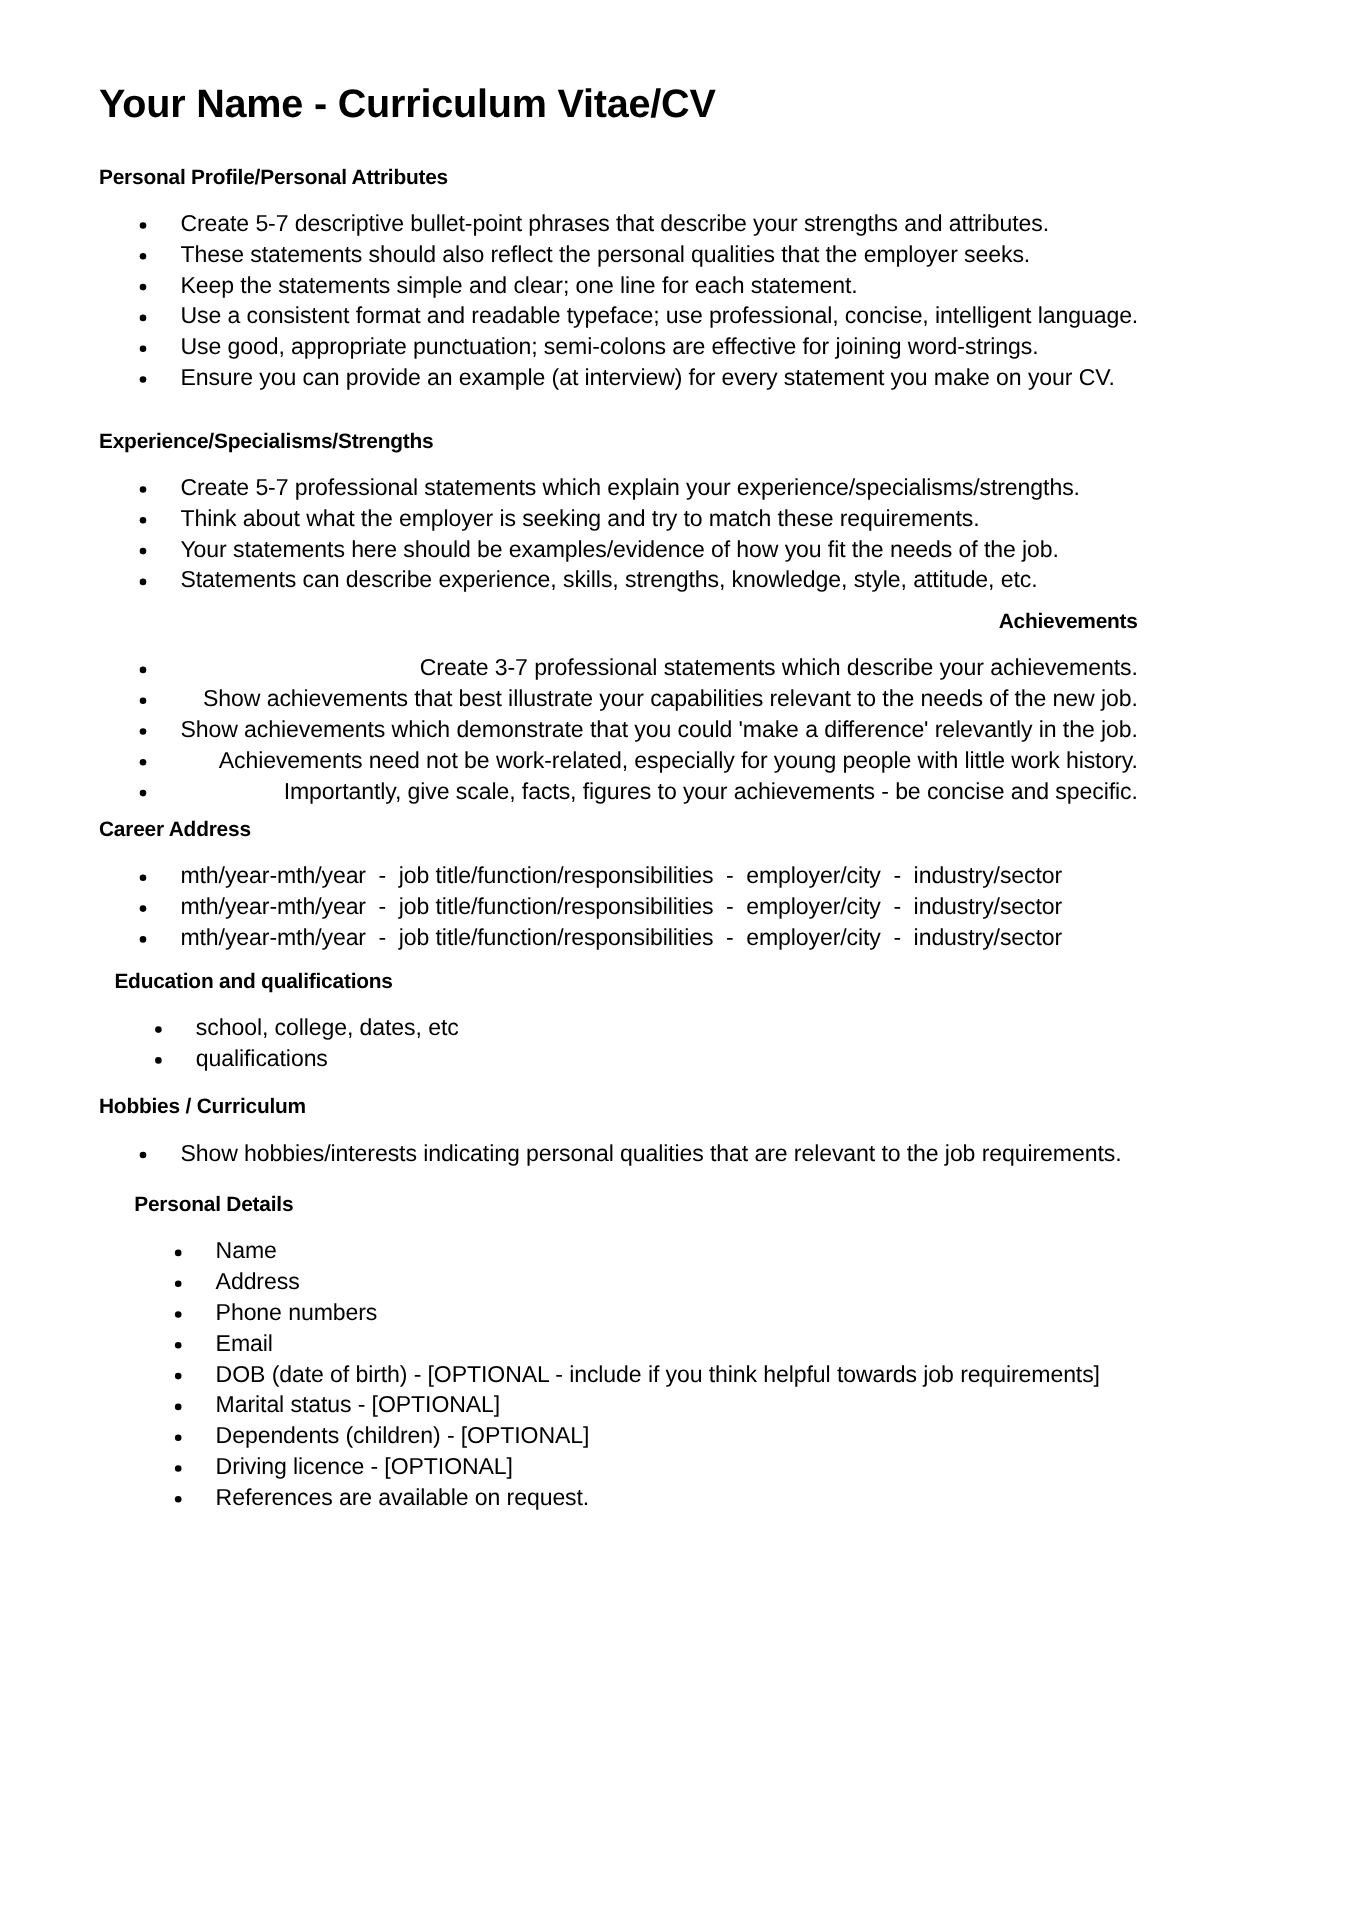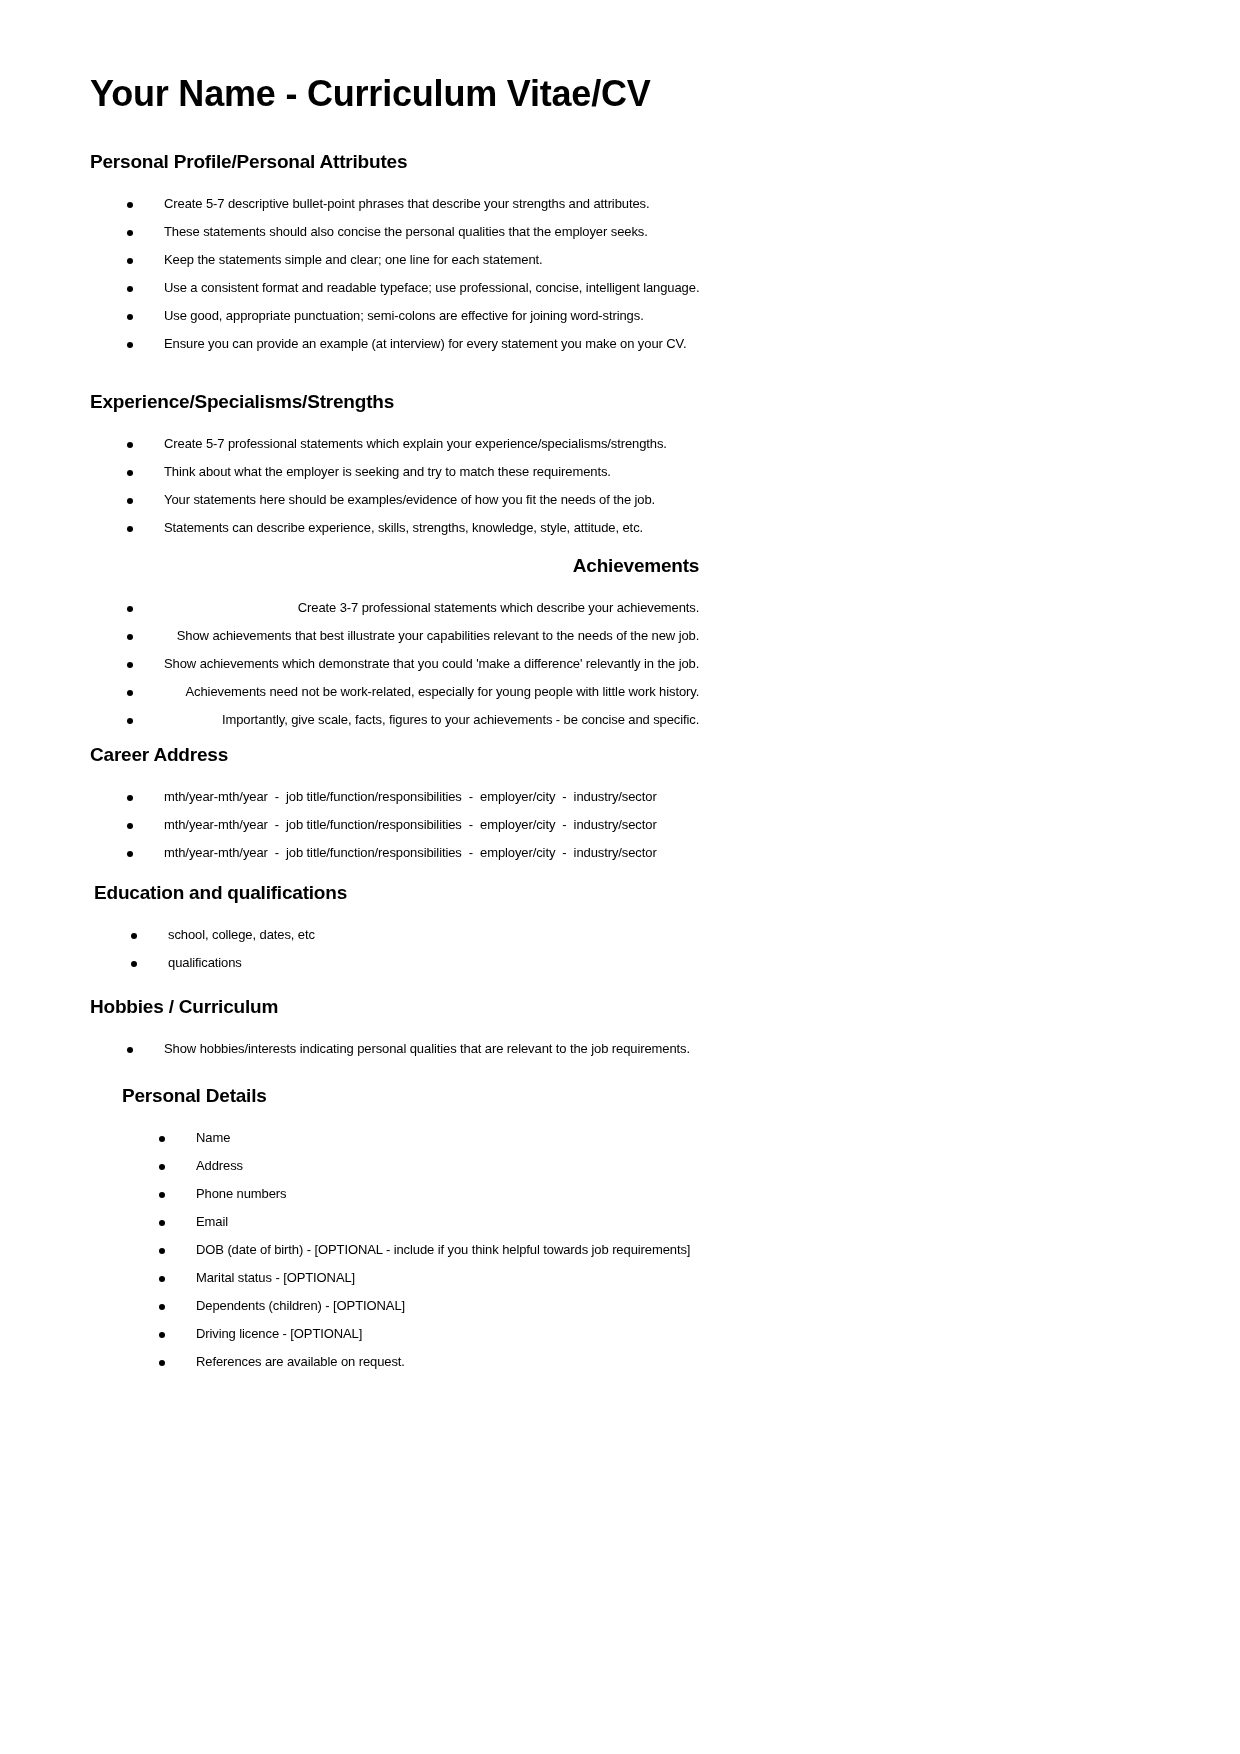--- a/index.html
+++ b/index.html
@@ -39,21 +39,21 @@
       letter-spacing: -0.2px;
     }
     .bullet-list {
       list-style: none;
       margin: 0;
       padding: 0;
     }
     .bullet-item {
       position: relative;
       padding-left: 74px;
-      font-size: 13px;
+      font-size: 21px;
       line-height: 28px;
       height: 28px;
       white-space: nowrap;
       letter-spacing: -0.1px;
     }
     .bullet-dot {
       position: absolute;
       left: 37px;
       top: 12px;
       width: 6px;
@@ -61,21 +61,21 @@
       border-radius: 50%;
       background: #000;
     }
     .section + .section {
       margin-top: 0;
     }
     .s-profile { position: absolute; top: 72px; left: 0; }
     .s-experience { position: absolute; top: 312px; left: 0; }
     .s-achievements { position: absolute; top: 476px; left: 0; text-align: right; }
     .s-career { position: absolute; top: 665px; left: 0; }
-    .s-education { position: absolute; top: 803px; left: 4px; }
+    .s-education { position: absolute; top: 803px; left: 14px; }
     .s-hobbies { position: absolute; top: 917px; left: 0; }
     .s-details { position: absolute; top: 1006px; left: 0; margin-left: 32px; }
     .s-profile .section-heading,
     .s-experience .section-heading,
     .s-achievements .section-heading,
     .s-career .section-heading,
     .s-education .section-heading,
     .s-hobbies .section-heading,
     .s-details .section-heading {
       margin-bottom: 14px;
@@ -85,21 +85,21 @@
 <body>
 
 <div class="page">
 
   <h1 class="doc-title">Your Name - Curriculum Vitae/CV</h1>
 
   <section class="section s-profile">
     <h2 class="section-heading">Personal Profile/Personal Attributes</h2>
     <ul class="bullet-list">
       <li class="bullet-item"><span class="bullet-dot"></span><span>Create 5-7 descriptive bullet-point phrases that describe your strengths and attributes.</span></li>
-      <li class="bullet-item"><span class="bullet-dot"></span><span>These statements should also concise the personal qualities that the employer seeks.</span></li>
+      <li class="bullet-item"><span class="bullet-dot"></span><span>These statements should also reflect the personal qualities that the employer seeks.</span></li>
       <li class="bullet-item"><span class="bullet-dot"></span><span>Keep the statements simple and clear; one line for each statement.</span></li>
       <li class="bullet-item"><span class="bullet-dot"></span><span>Use a consistent format and readable typeface; use professional, concise, intelligent language.</span></li>
       <li class="bullet-item"><span class="bullet-dot"></span><span>Use good, appropriate punctuation; semi-colons are effective for joining word-strings.</span></li>
       <li class="bullet-item"><span class="bullet-dot"></span><span>Ensure you can provide an example (at interview) for every statement you make on your CV.</span></li>
     </ul>
   </section>
 
   <section class="section s-experience">
     <h2 class="section-heading">Experience/Specialisms/Strengths</h2>
     <ul class="bullet-list">

